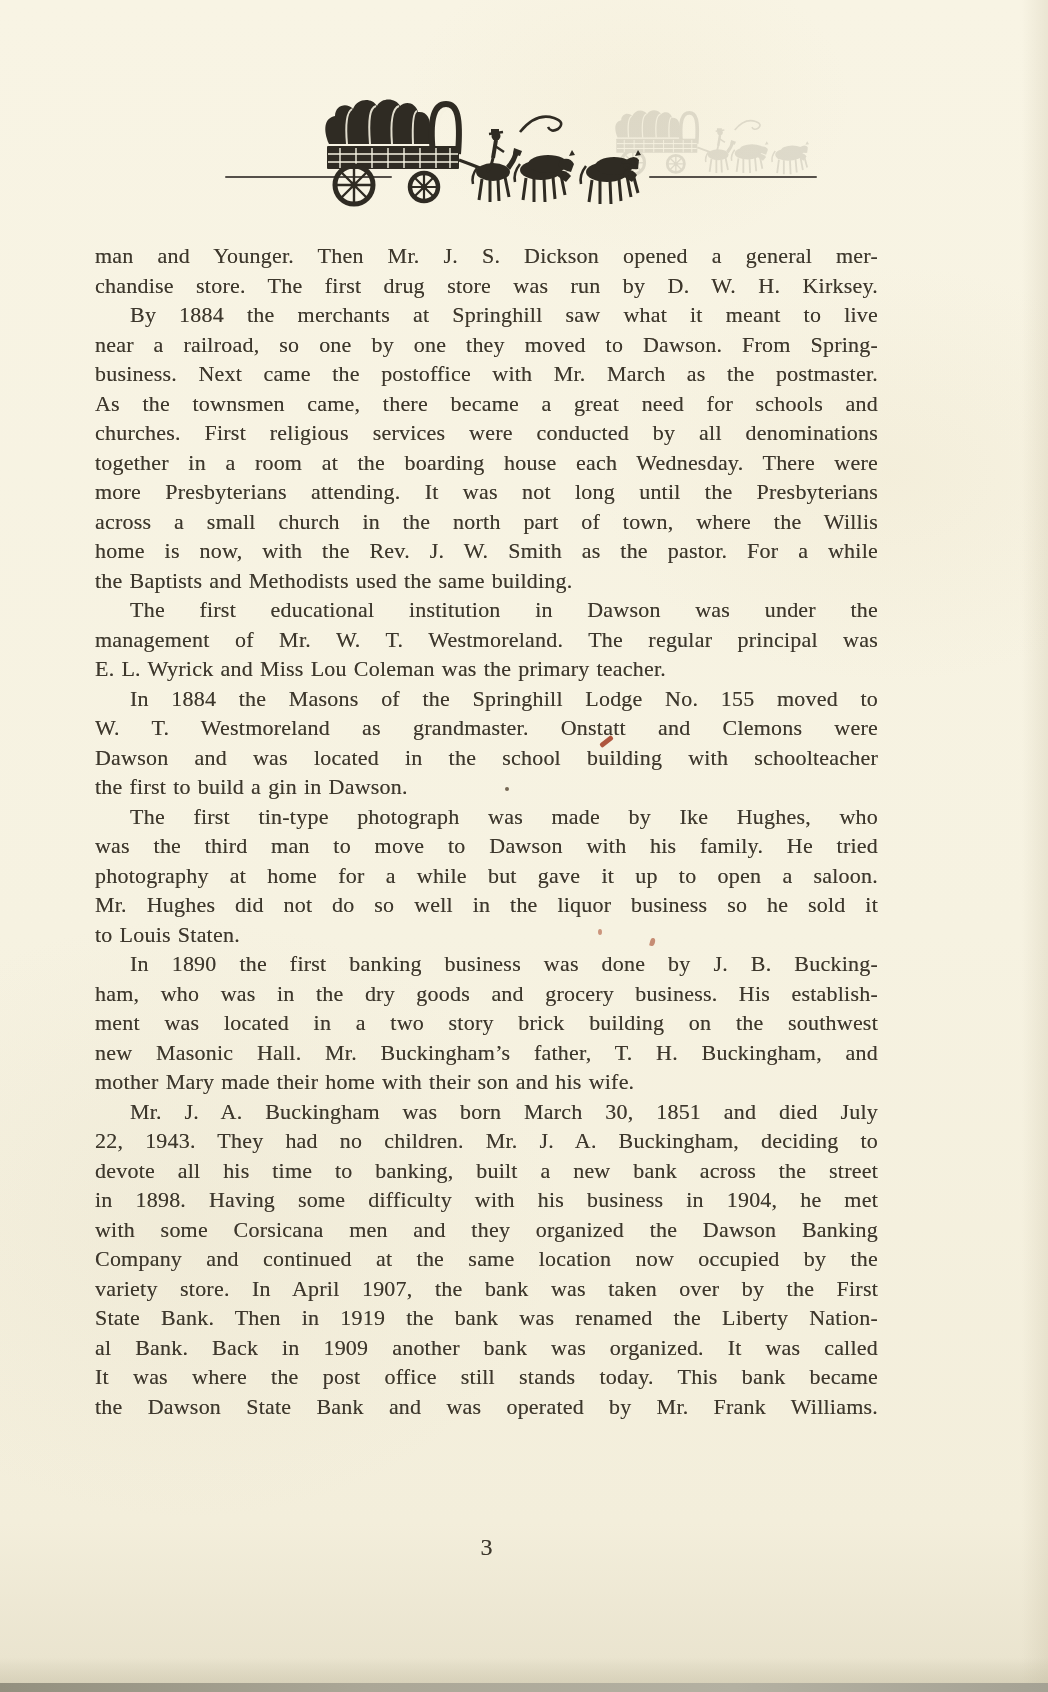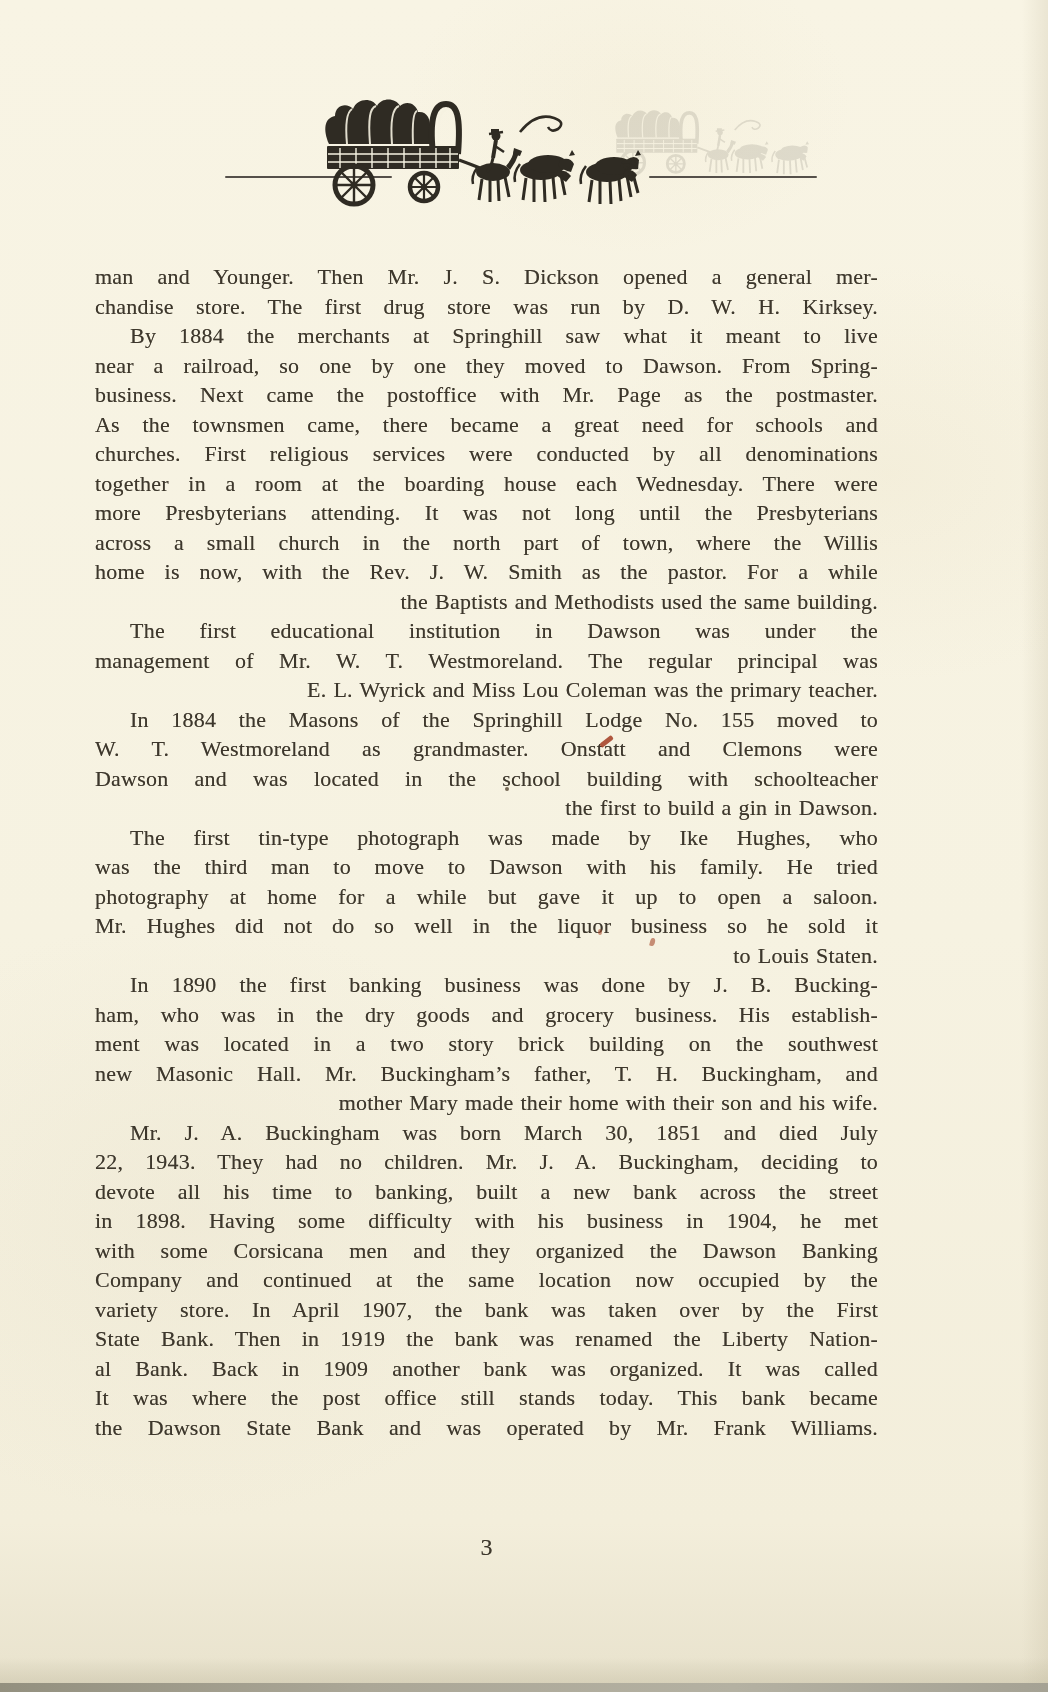--- a/index.html
+++ b/index.html
@@ -35,27 +35,27 @@
   .rule {
     position:absolute; top:176px; height:2px;
     background:#55504a; border-radius:1px;
   }
   .rule-left  { left:225px; width:167px; }
   .rule-right { left:649px; width:168px; }
   .wagon { position:absolute; left:320px; top:96px; width:334px; height:114px; }
   .wagon-ghost { position:absolute; left:612px; top:108px; width:205px; height:70px; opacity:0.12; }
   
   .text-block {
-    position:absolute; left:95px; top:262px; width:783px;
+    position:absolute; left:95px; top:241px; width:783px;
     font-size:22px; line-height:29.5px;
     letter-spacing:0.01em; word-spacing:0.06em;
     text-shadow: 0 0 0.6px rgba(62,56,46,0.55);
   }
   .para { margin:0; }
-  .line { height:29.5px; line-height:29.5px; overflow:hidden; text-align:right; }
+  .line { height:29.5px; line-height:29.5px; overflow:hidden; text-align:left; }
   .line.j { text-align:justify; text-align-last:justify; }
   .line.indent { text-indent:35px; }
   .page-number {
     position:absolute; left:95px; top:1533px; width:783px;
     text-align:center; font-size:24px; line-height:28px;
     text-shadow: 0 0 0.6px rgba(62,56,46,0.55);
   }
   
   .speck { position:absolute; pointer-events:none; }
   .speck-a { left:599px; top:739px; width:15px; height:5px; background:#a23b21; border-radius:2px; transform:rotate(-38deg); opacity:0.85; }
@@ -134,21 +134,21 @@
   </svg>
 
   <div class="text-block">
       <div class="para">
         <div class="line j">man and Younger. Then Mr. J. S. Dickson opened a general mer-</div>
         <div class="line j">chandise store. The first drug store was run by D. W. H. Kirksey.</div>
       </div>
       <div class="para">
         <div class="line indent j">By 1884 the merchants at Springhill saw what it meant to live</div>
         <div class="line j">near a railroad, so one by one they moved to Dawson. From Spring-</div>
-        <div class="line j">business. Next came the postoffice with Mr. Page as the postmaster.</div>
+        <div class="line j">business. Next came the postoffice with Mr. March as the postmaster.</div>
         <div class="line j">As the townsmen came, there became a great need for schools and</div>
         <div class="line j">churches. First religious services were conducted by all denominations</div>
         <div class="line j">together in a room at the boarding house each Wednesday. There were</div>
         <div class="line j">more Presbyterians attending. It was not long until the Presbyterians</div>
         <div class="line j">across a small church in the north part of town, where the Willis</div>
         <div class="line j">home is now, with the Rev. J. W. Smith as the pastor. For a while</div>
         <div class="line">the Baptists and Methodists used the same building.</div>
       </div>
       <div class="para">
         <div class="line indent j">The first educational institution in Dawson was under the</div>

